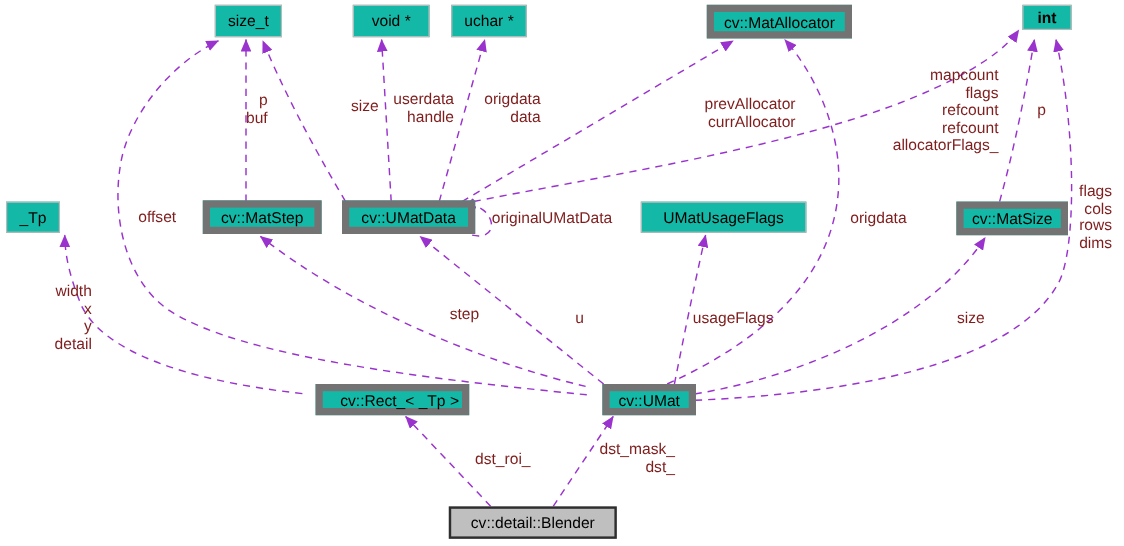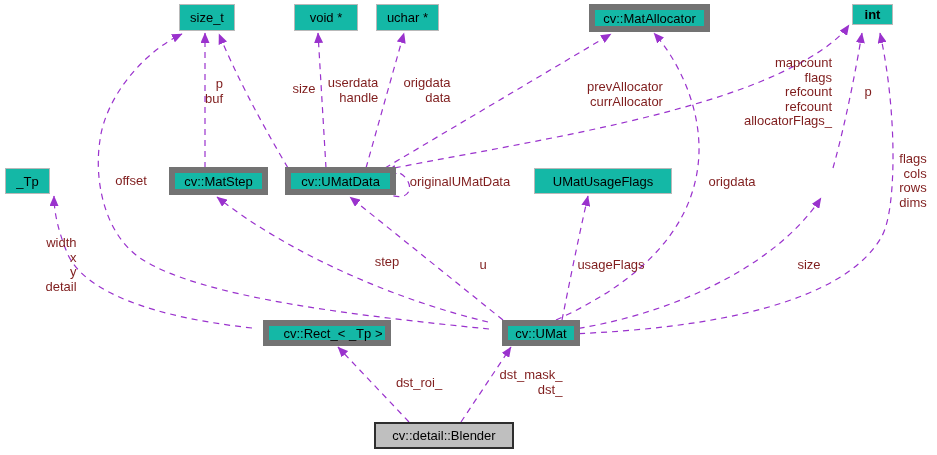--- a/index.html
+++ b/index.html
@@ -68,20 +68,21 @@
 
 <div class="node plain" style="left: 179px; top: 4px; width: 56px; height: 27px;">size_t</div>
     <div class="node plain" style="left: 294px; top: 4px; width: 64px; height: 27px;">void *</div>
     <div class="node plain" style="left: 376px; top: 4px; width: 63px; height: 27px;">uchar *</div>
     <div class="node linked" style="left: 577px; top: 4px; width: 121px; height: 28px;">cv::MatAllocator</div>
     <div class="node plain" style="left: 852px; top: 4px; width: 41px; height: 21px; font-weight: bold;">int</div>
     <div class="node plain" style="left: 5px; top: 168px; width: 45px; height: 26px;">_Tp</div>
     <div class="node linked" style="left: 157px; top: 167px; width: 99px; height: 28px;">cv::MatStep</div>
     <div class="node linked" style="left: 273px; top: 167px; width: 111px; height: 28px;">cv::UMatData</div>
     <div class="node plain" style="left: 534px; top: 168px; width: 138px; height: 26px;">UMatUsageFlags</div>
+    <div class="node linked" style="left: 785px; top: 168px; width: 93px; height: 28px;">cv::MatSize</div>
     <div class="node linked" style="left: 251px; top: 320px; width: 128px; height: 26px; padding-left: 12px;">cv::Rect_&lt; _Tp &gt;</div>
     <div class="node linked" style="left: 490px; top: 320px; width: 78px; height: 26px;">cv::UMat</div>
     <div class="node current" style="left: 374px; top: 422px; width: 140px; height: 27px;">cv::detail::Blender</div>
     <div class="elabel" style="left: 131px; top: 181px;">
       <div>offset</div>
     </div>
     <div class="elabel" style="left: 214px; top: 91px;">
       <div>p</div>
       <div>buf</div>
     </div>

